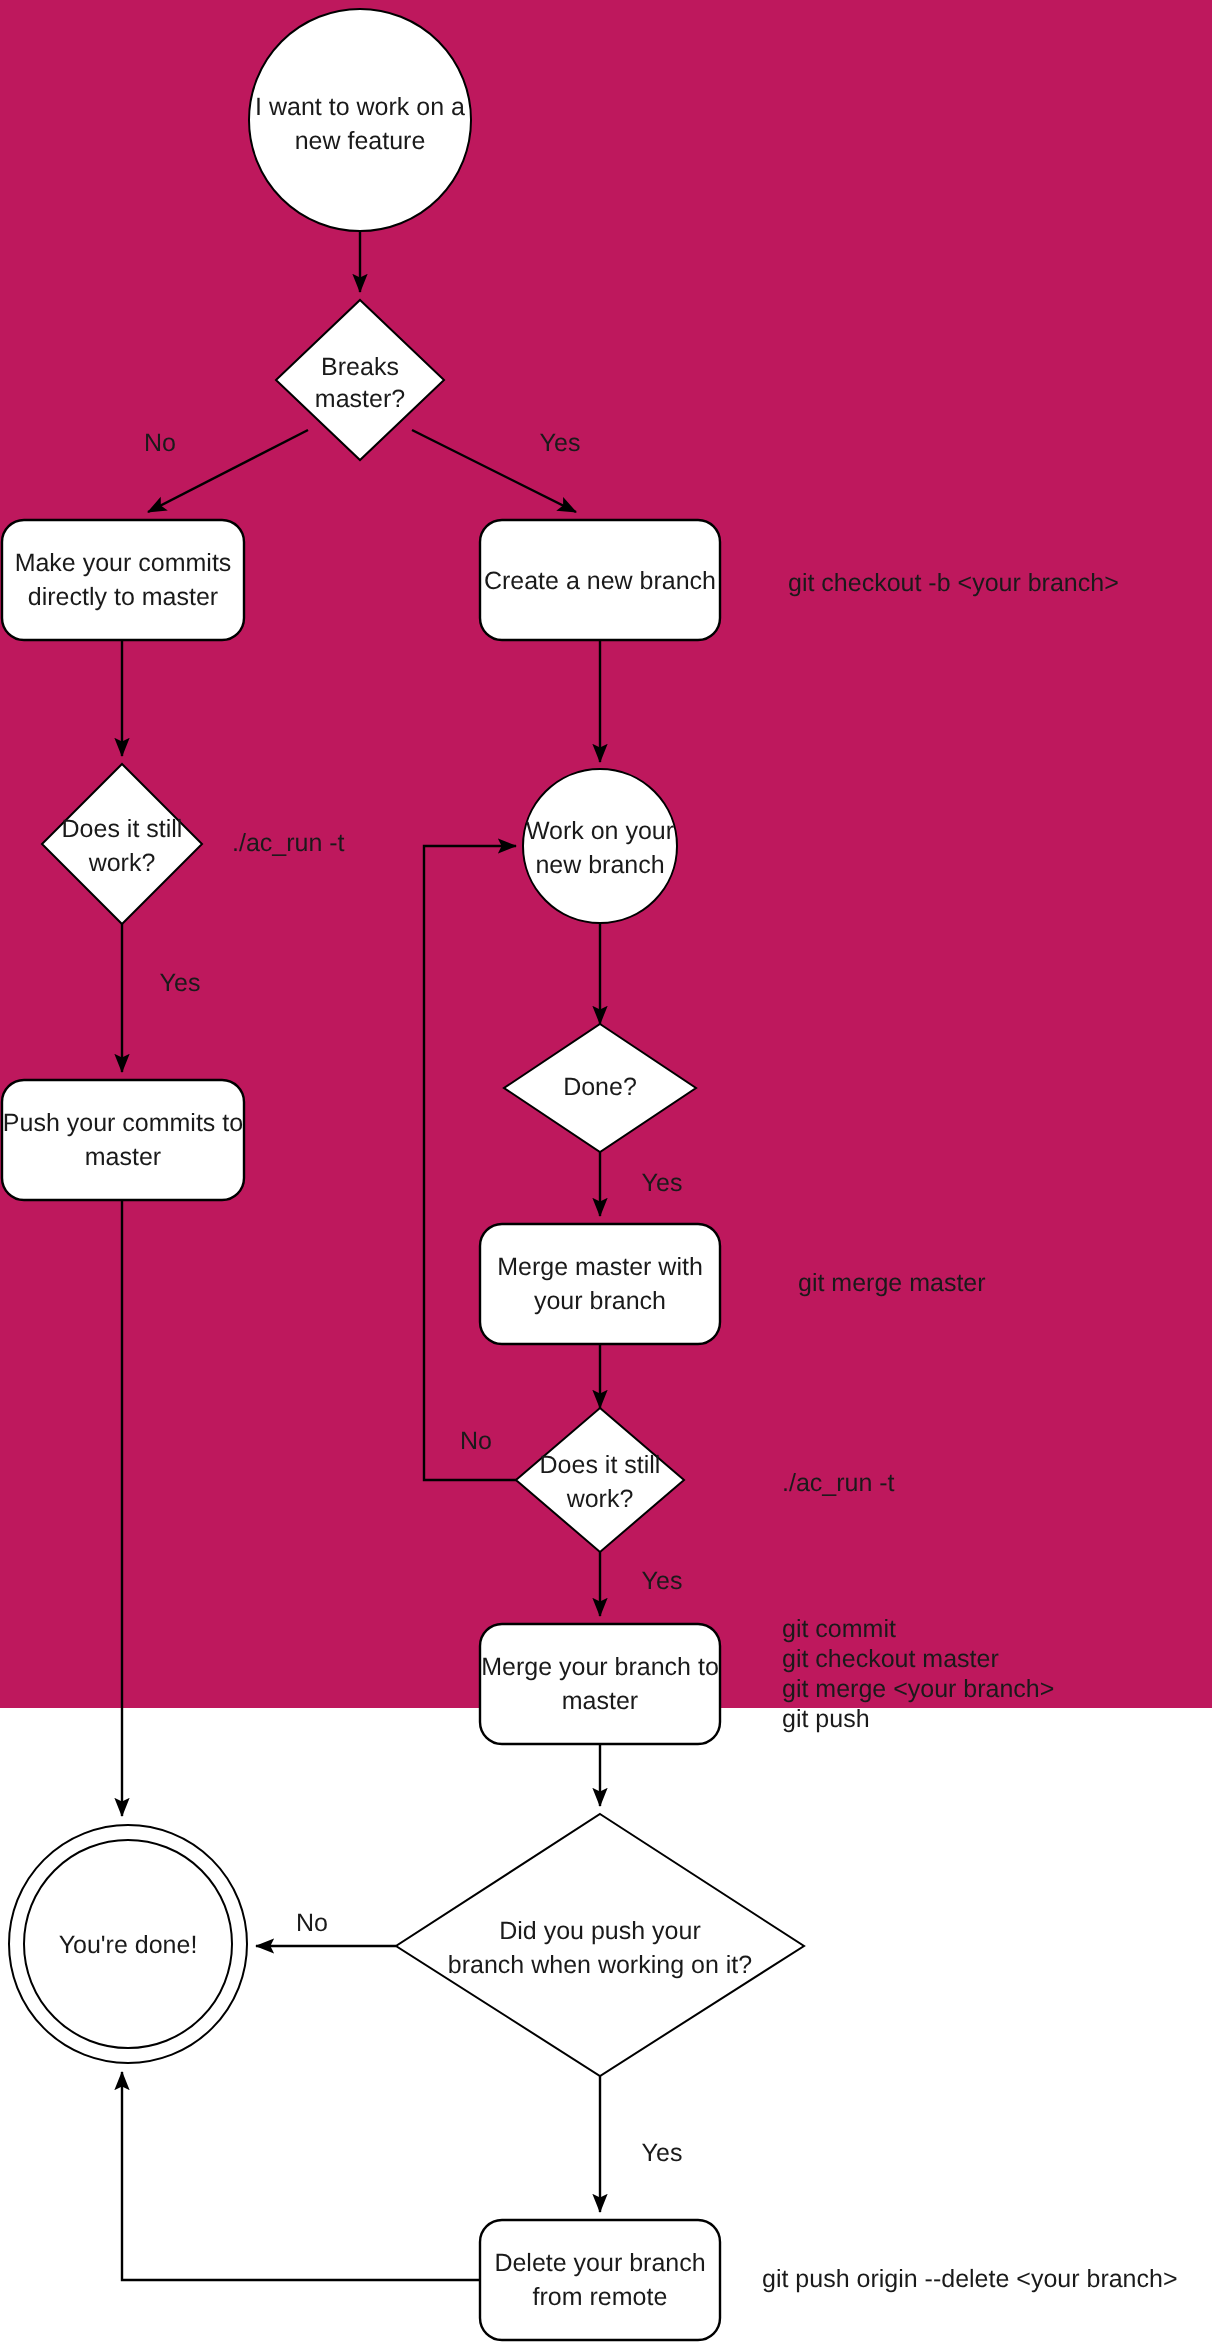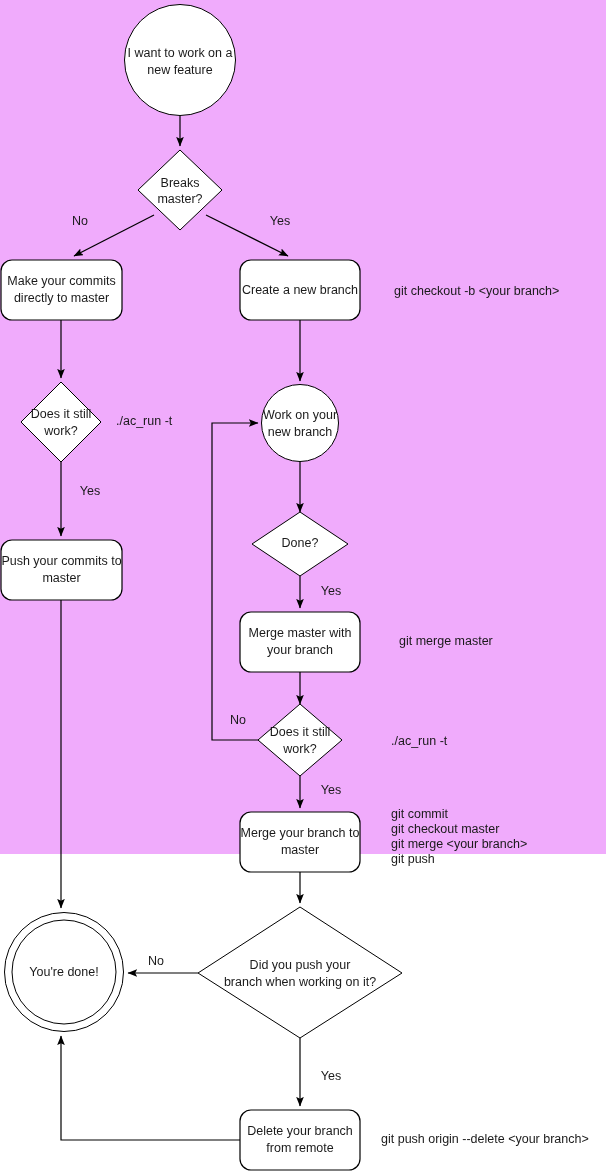--- a/index.html
+++ b/index.html
@@ -10,21 +10,21 @@
   body {
     width: 606px;
     height: 1171px;
     overflow: hidden;
     font-family: "Liberation Sans", sans-serif;
   }
   #flowchart-root {
     position: relative;
     width: 606px;
     height: 854px;
-    background: #f0abfc;
+    background: #be185d;
   }
   svg#flow-svg {
     display: block;
     width: 606px;
     height: 1171px;
   }
   .node-shape {
     fill: #ffffff;
     stroke: #000000;
     stroke-width: 1.2;

